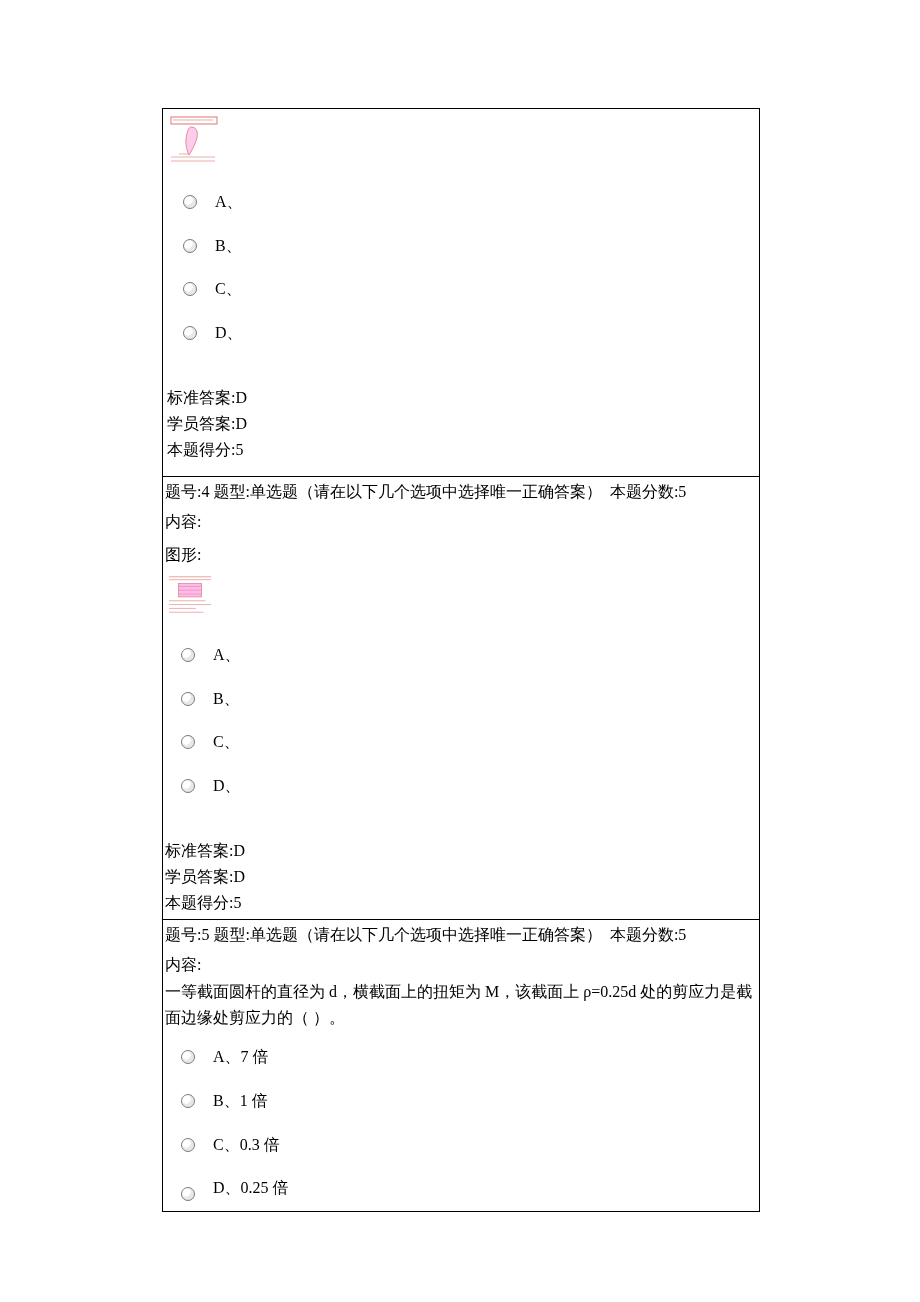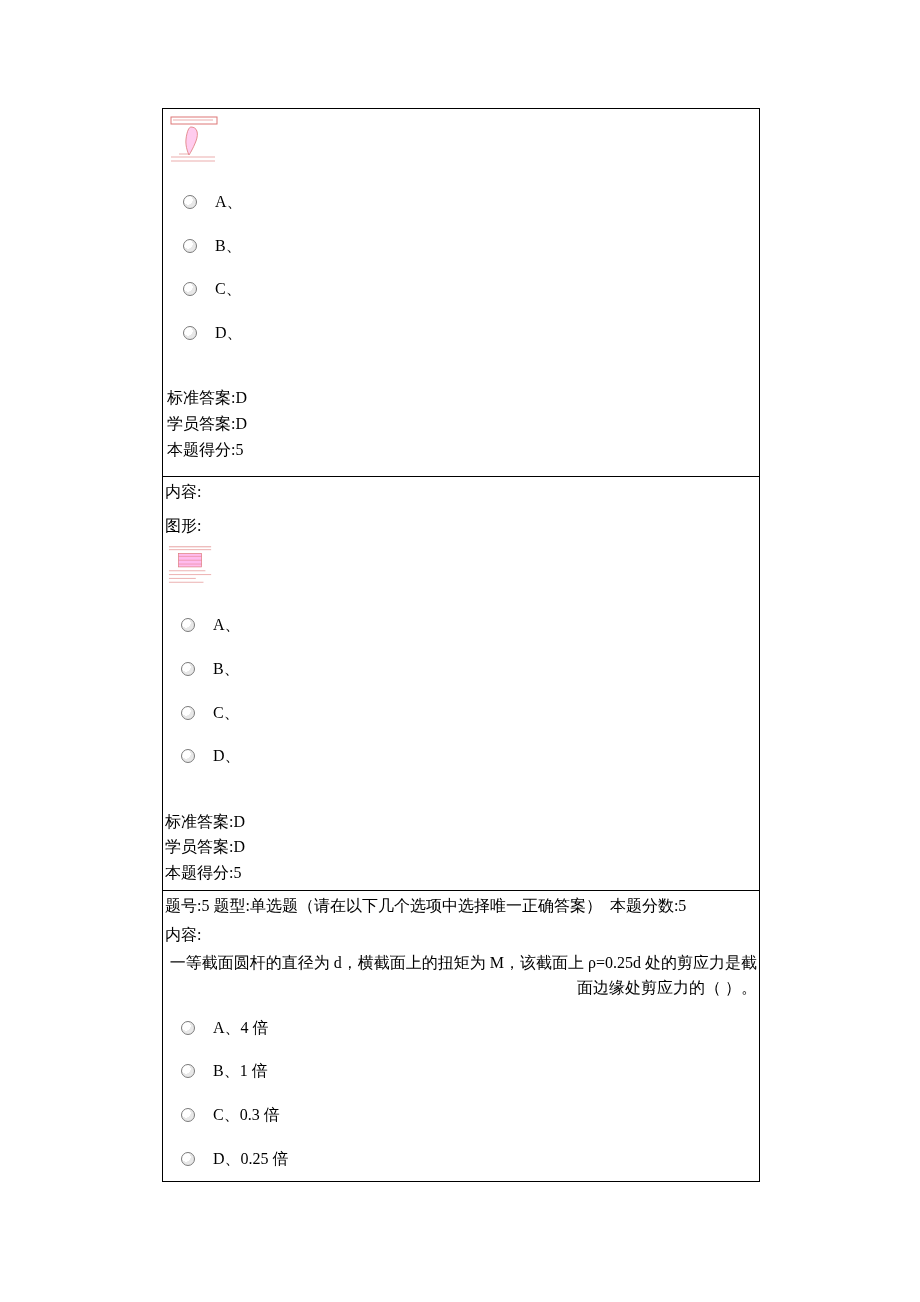--- a/index.html
+++ b/index.html
@@ -31,21 +31,20 @@
     padding: 4px 2px 10px 2px;
   }
   .header-line {
     padding: 2px 2px 2px 2px;
   }
   .label {
     font-weight: normal;
   }
   .content-text {
     padding: 0 2px 6px 2px;
-    text-align: right;
   }
   .figure-block {
     padding: 2px 2px 8px 2px;
   }
   .figure-title {
     font-weight: normal;
     padding: 0 2px 2px 2px;
   }
   .tiny-figure {
     width: 50px;
@@ -129,20 +128,23 @@
 
       <div class="answers">
         <div class="line"><span class="label">标准答案:</span><span>D</span></div>
         <div class="line"><span class="label">学员答案:</span><span>D</span></div>
         <div class="line"><span class="label">本题得分:</span><span>5</span></div>
       </div>
     </div>
 
     <div class="divider"></div>
 
+    <div class="header-line">
+      <span class="label">题号:</span><span>4</span>&nbsp;<span class="label">题型:</span><span>单选题（请在以下几个选项中选择唯一正确答案）</span>&nbsp;&nbsp;<span class="label">本题分数:</span><span>5</span>
+    </div>
     <div class="header-line">
       <span class="label">内容:</span>
     </div>
     <div class="content-text"></div>
 
     <div class="figure-title">图形:</div>
     <div class="figure-block">
       <svg class="tiny-figure-2" viewBox="0 0 50 48">
         <line x1="2" y1="5" x2="46" y2="5" stroke="#d77" stroke-width="0.7"></line>
         <line x1="2" y1="8" x2="46" y2="8" stroke="#d77" stroke-width="0.6"></line>
@@ -188,30 +190,30 @@
       <span class="label">题号:</span><span>5</span>&nbsp;<span class="label">题型:</span><span>单选题（请在以下几个选项中选择唯一正确答案）</span>&nbsp;&nbsp;<span class="label">本题分数:</span><span>5</span>
     </div>
     <div class="header-line">
       <span class="label">内容:</span>
     </div>
     <div class="content-text">一等截面圆杆的直径为 d，横截面上的扭矩为 M，该截面上 ρ=0.25d 处的剪应力是截面边缘处剪应力的（ ）。</div>
 
     <div class="options" style="padding-top:2px;">
       <div class="option-row" style="margin-top:6px;">
         <span class="radio-dot"></span>
-        <span class="option-label">A、4 倍</span>
+        <span class="option-label">A、7 倍</span>
       </div>
       <div class="option-row">
         <span class="radio-dot"></span>
         <span class="option-label">B、1 倍</span>
       </div>
       <div class="option-row">
         <span class="radio-dot"></span>
         <span class="option-label">C、0.3 倍</span>
       </div>
-      <div class="option-row" style="margin-bottom:8px;">
+      <div class="option-row" style="margin-bottom:8px;align-items:flex-end;">
         <span class="radio-dot"></span>
         <span class="option-label">D、0.25 倍</span>
       </div>
     </div>
 
   </div>
 </div>
 
 </body></html>

